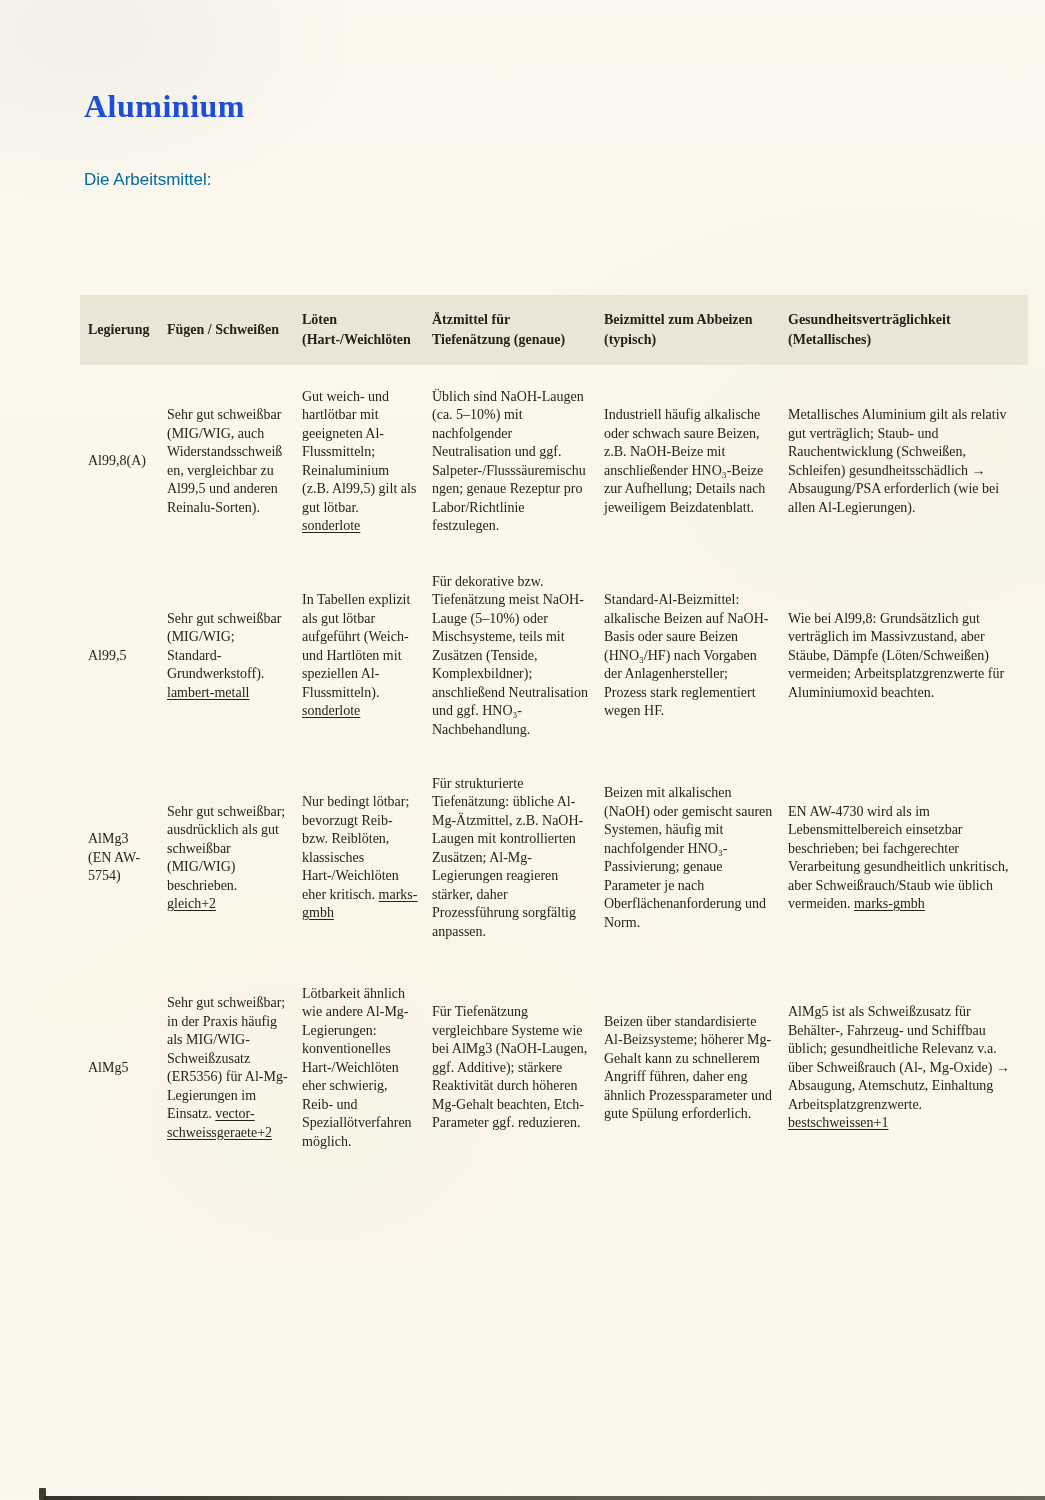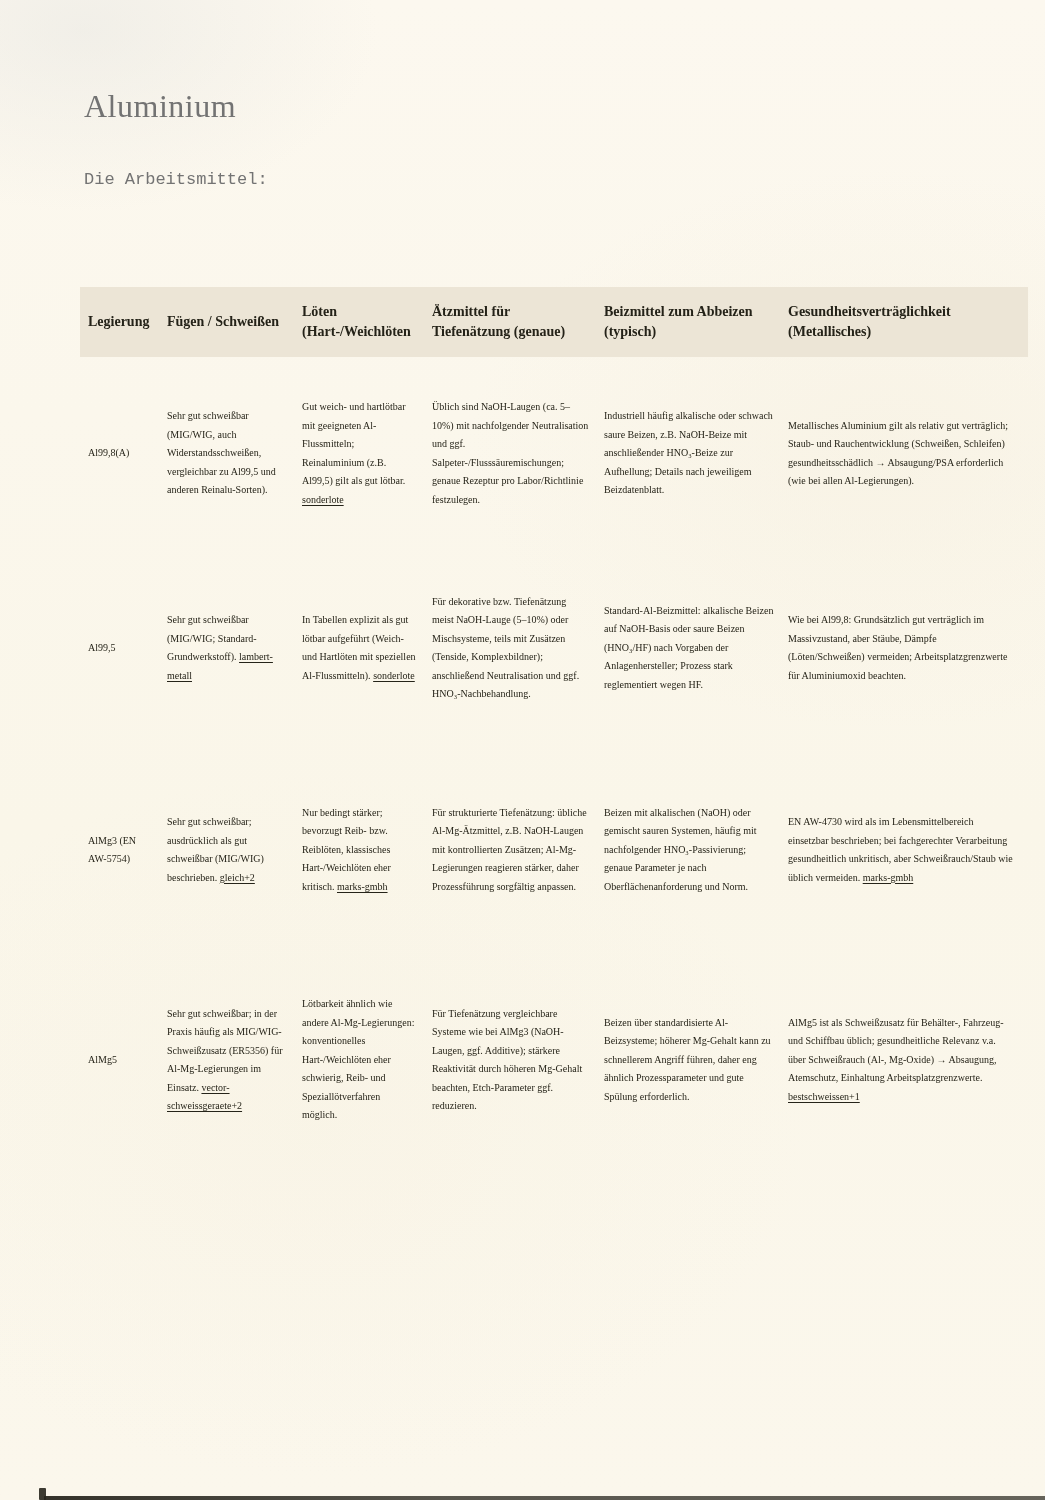--- a/index.html
+++ b/index.html
@@ -16,47 +16,47 @@
     position: absolute; inset: 0;
     background:
       radial-gradient(ellipse 420px 260px at 8% 2%, rgba(228,228,224,0.45), rgba(228,228,224,0) 70%),
       radial-gradient(ellipse 600px 400px at 85% 30%, rgba(243,236,218,0.35), rgba(243,236,218,0) 70%),
       radial-gradient(ellipse 700px 500px at 30% 75%, rgba(245,239,222,0.3), rgba(245,239,222,0) 70%),
       linear-gradient(180deg, #fcf8ef 0%, #faf6e9 55%, #fbf7ec 100%);
     pointer-events: none;
   }
   .page-title {
     position: absolute; left: 84px; top: 88px;
-    font-size: 32px; font-weight: 400; letter-spacing: 0.5px;
-    color: #737373;
+    font-size: 32px; font-weight: 700; letter-spacing: 0.5px;
+    color: #1d4ed8;
   }
   .page-subtitle {
     position: absolute; left: 84px; top: 170px;
-    font-family: Liberation Mono, monospace;
-    font-size: 17px; color: #737373;
+    font-family: Liberation Sans, sans-serif;
+    font-size: 17px; color: #0369a1;
   }
   table.work-table {
-    position: absolute; left: 80px; top: 287px;
+    position: absolute; left: 80px; top: 295px;
     width: 948px;
     border-collapse: collapse; table-layout: fixed;
   }
   .work-table th, .work-table td {
     text-align: left; vertical-align: middle;
     overflow-wrap: break-word;
   }
   .work-table thead th {
     background: #ece5d6;
     font-size: 14px; font-weight: bold; line-height: 20px;
     height: 70px;
     padding: 8px 14px 8px 0;
     color: #242218;
   }
   .work-table thead th:first-child { padding-left: 8px; }
   .work-table tbody td {
-    font-size: 10px; line-height: 18.5px;
+    font-size: 14px; line-height: 18.5px;
     padding: 10px 14px 10px 0;
     color: #262419;
   }
   .work-table tbody td:first-child { padding-left: 8px; }
   .work-table col.c1 { width: 87px; }
   .work-table col.c2 { width: 135px; }
   .work-table col.c3 { width: 130px; }
   .work-table col.c4 { width: 172px; }
   .work-table col.c5 { width: 184px; }
   .work-table col.c6 { width: 240px; }
@@ -119,21 +119,21 @@
       <td><span>Al99,5</span></td>
       <td><span>Sehr gut schweißbar (MIG/WIG; Standard-Grundwerkstoff).</span> <span class="cite">lambert-metall</span></td>
       <td><span>In Tabellen explizit als gut lötbar aufgeführt (Weich- und Hartlöten mit speziellen Al-Flussmitteln).</span> <span class="cite">sonderlote</span></td>
       <td><span>Für dekorative bzw. Tiefenätzung meist NaOH-Lauge (5–10%) oder Mischsysteme, teils mit Zusätzen (Tenside, Komplexbildner); anschließend Neutralisation und ggf. HNO₃-Nachbehandlung.</span> <span class="cite"></span></td>
       <td><span>Standard-Al-Beizmittel: alkalische Beizen auf NaOH-Basis oder saure Beizen (HNO₃/HF) nach Vorgaben der Anlagenhersteller; Prozess stark reglementiert wegen HF.</span> <span class="cite"></span></td>
       <td><span>Wie bei Al99,8: Grundsätzlich gut verträglich im Massivzustand, aber Stäube, Dämpfe (Löten/Schweißen) vermeiden; Arbeitsplatzgrenzwerte für Aluminiumoxid beachten.</span> <span class="cite"></span></td>
     </tr>
     <tr class="row-3">
       <td><span>AlMg3 (EN AW-5754)</span></td>
       <td><span>Sehr gut schweißbar; ausdrücklich als gut schweißbar (MIG/WIG) beschrieben.</span> <span class="cite">gleich+2</span></td>
-      <td><span>Nur bedingt stärker; bevorzugt Reib- bzw. Reiblöten, klassisches Hart-/Weichlöten eher kritisch.</span> <span class="cite">marks-gmbh</span></td>
+      <td><span>Nur bedingt lötbar; bevorzugt Reib- bzw. Reiblöten, klassisches Hart-/Weichlöten eher kritisch.</span> <span class="cite">marks-gmbh</span></td>
       <td><span>Für strukturierte Tiefenätzung: übliche Al-Mg-Ätzmittel, z.B. NaOH-Laugen mit kontrollierten Zusätzen; Al-Mg-Legierungen reagieren stärker, daher Prozessführung sorgfältig anpassen.</span> <span class="cite"></span></td>
       <td><span>Beizen mit alkalischen (NaOH) oder gemischt sauren Systemen, häufig mit nachfolgender HNO₃-Passivierung; genaue Parameter je nach Oberflächenanforderung und Norm.</span> <span class="cite"></span></td>
       <td><span>EN AW-4730 wird als im Lebensmittelbereich einsetzbar beschrieben; bei fachgerechter Verarbeitung gesundheitlich unkritisch, aber Schweißrauch/Staub wie üblich vermeiden.</span> <span class="cite">marks-gmbh</span></td>
     </tr>
     <tr class="row-4">
       <td><span>AlMg5</span></td>
       <td><span>Sehr gut schweißbar; in der Praxis häufig als MIG/WIG-Schweißzusatz (ER5356) für Al-Mg-Legierungen im Einsatz.</span> <span class="cite">vector-schweissgeraete+2</span></td>
       <td><span>Lötbarkeit ähnlich wie andere Al-Mg-Legierungen: konventionelles Hart-/Weichlöten eher schwierig, Reib- und Speziallötverfahren möglich.</span> <span class="cite"></span></td>
       <td><span>Für Tiefenätzung vergleichbare Systeme wie bei AlMg3 (NaOH-Laugen, ggf. Additive); stärkere Reaktivität durch höheren Mg-Gehalt beachten, Etch-Parameter ggf. reduzieren.</span> <span class="cite"></span></td>
       <td><span>Beizen über standardisierte Al-Beizsysteme; höherer Mg-Gehalt kann zu schnellerem Angriff führen, daher eng ähnlich Prozessparameter und gute Spülung erforderlich.</span> <span class="cite"></span></td>

